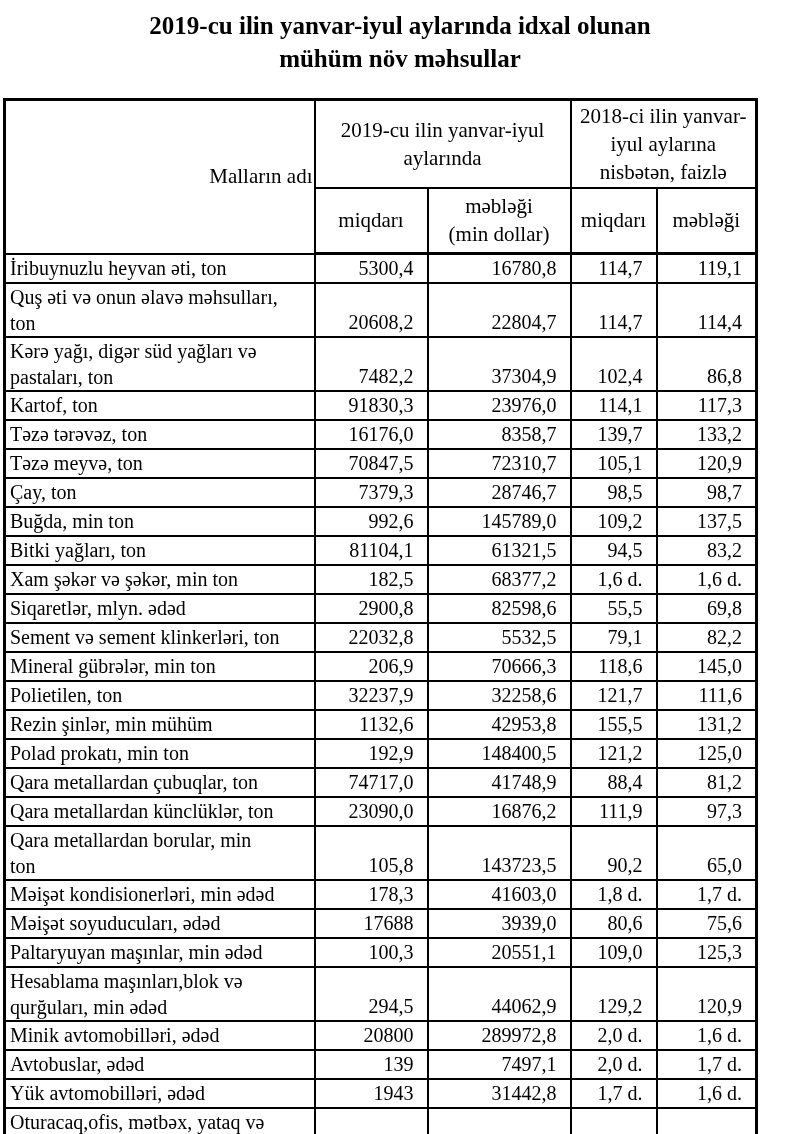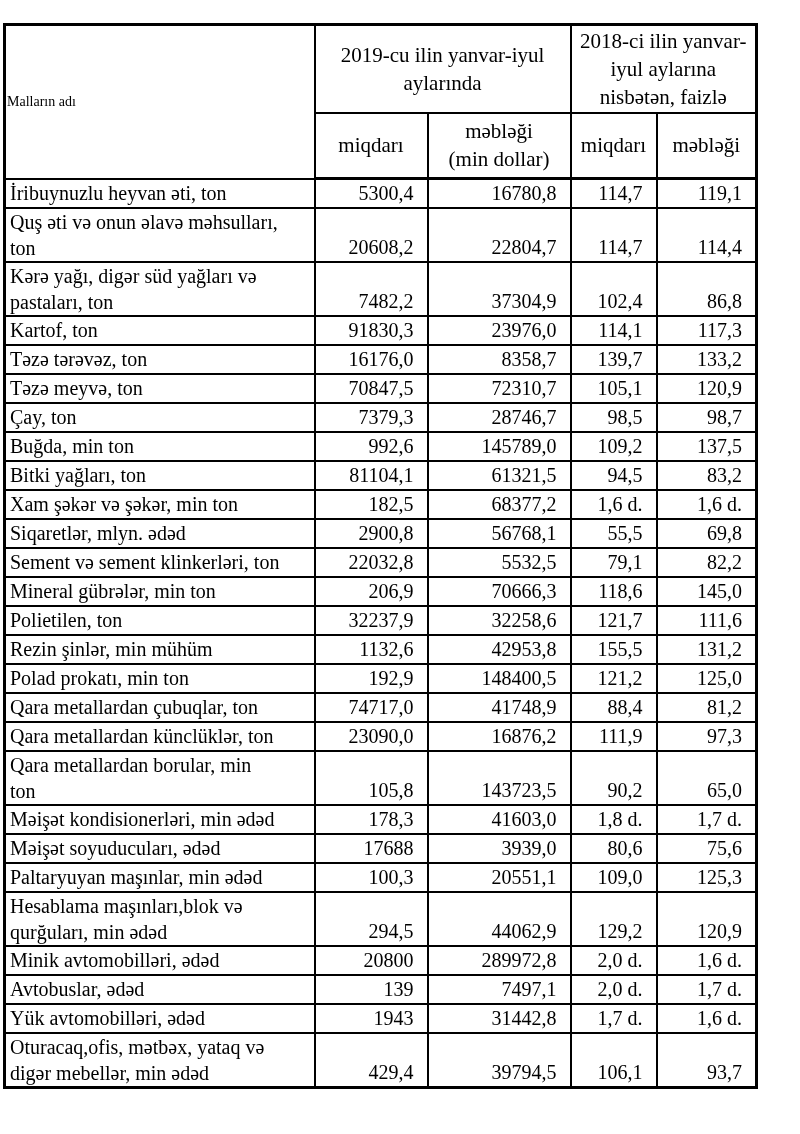--- a/index.html
+++ b/index.html
@@ -34,22 +34,22 @@
   }
   table.imports th,
   table.imports td {
     border: 2px solid #000000;
     font-weight: normal;
     overflow: hidden;
   }
   thead tr.group-row { height: 88px; }
   thead tr.sub-row   { height: 66px; }
   th.h-products {
-    font-size: 14px;
-    text-align: left;
+    font-size: 21px;
+    text-align: right;
     vertical-align: middle;
     line-height: 27px;
   }
   th.h-group, th.h-sub {
     font-size: 21px;
     text-align: center;
     vertical-align: middle;
     line-height: 28px;
     white-space: pre-line;
     padding: 0 2px;
@@ -72,20 +72,22 @@
     white-space: nowrap;
   }
   tr.single { height: 27px; }
   tr.double { height: 54px; }
 </style>
 </head>
 <body>
 
 <div class="page">
 
+  <h1 class="title"><span>2019-cu ilin yanvar-iyul aylarında idxal olunan</span>
+<span>mühüm növ məhsullar</span></h1>
 
   <table class="imports">
     <colgroup>
       <col style="width:310px">
       <col style="width:113px">
       <col style="width:143px">
       <col style="width:86px">
       <col style="width:100px">
     </colgroup>
     <thead>
@@ -174,21 +176,21 @@
         <tr class="single">
           <td class="name">Xam şəkər və şəkər, min ton</td>
           <td class="num">182,5</td>
           <td class="num">68377,2</td>
           <td class="num">1,6 d.</td>
           <td class="num">1,6 d.</td>
         </tr>
         <tr class="single">
           <td class="name">Siqaretlər, mlyn. ədəd</td>
           <td class="num">2900,8</td>
-          <td class="num">56768,1</td>
+          <td class="num">82598,6</td>
           <td class="num">55,5</td>
           <td class="num">69,8</td>
         </tr>
         <tr class="single">
           <td class="name">Sement və sement klinkerləri, ton</td>
           <td class="num">22032,8</td>
           <td class="num">5532,5</td>
           <td class="num">79,1</td>
           <td class="num">82,2</td>
         </tr>

